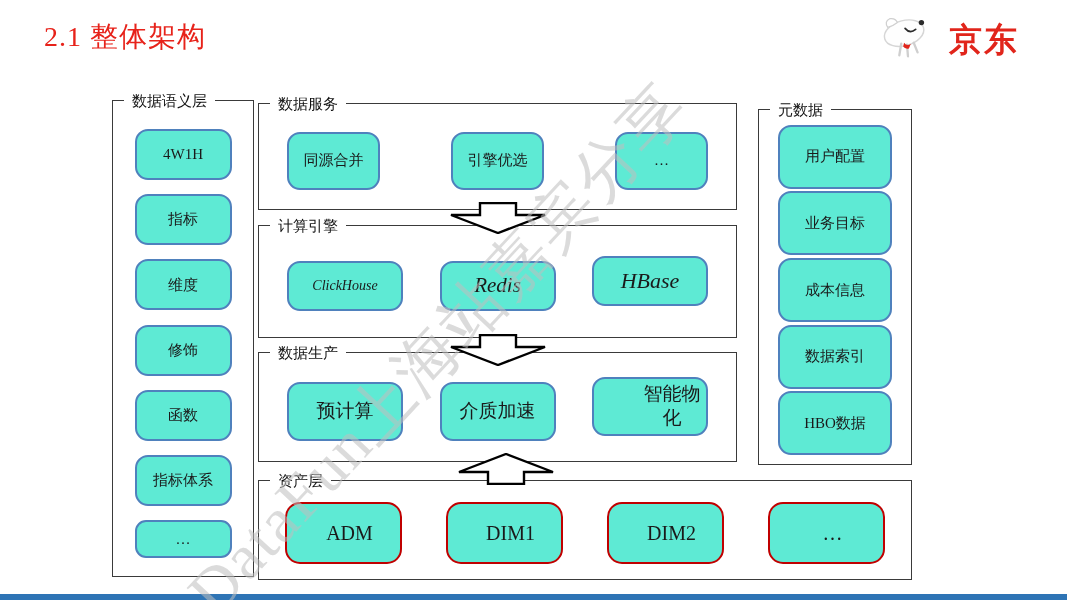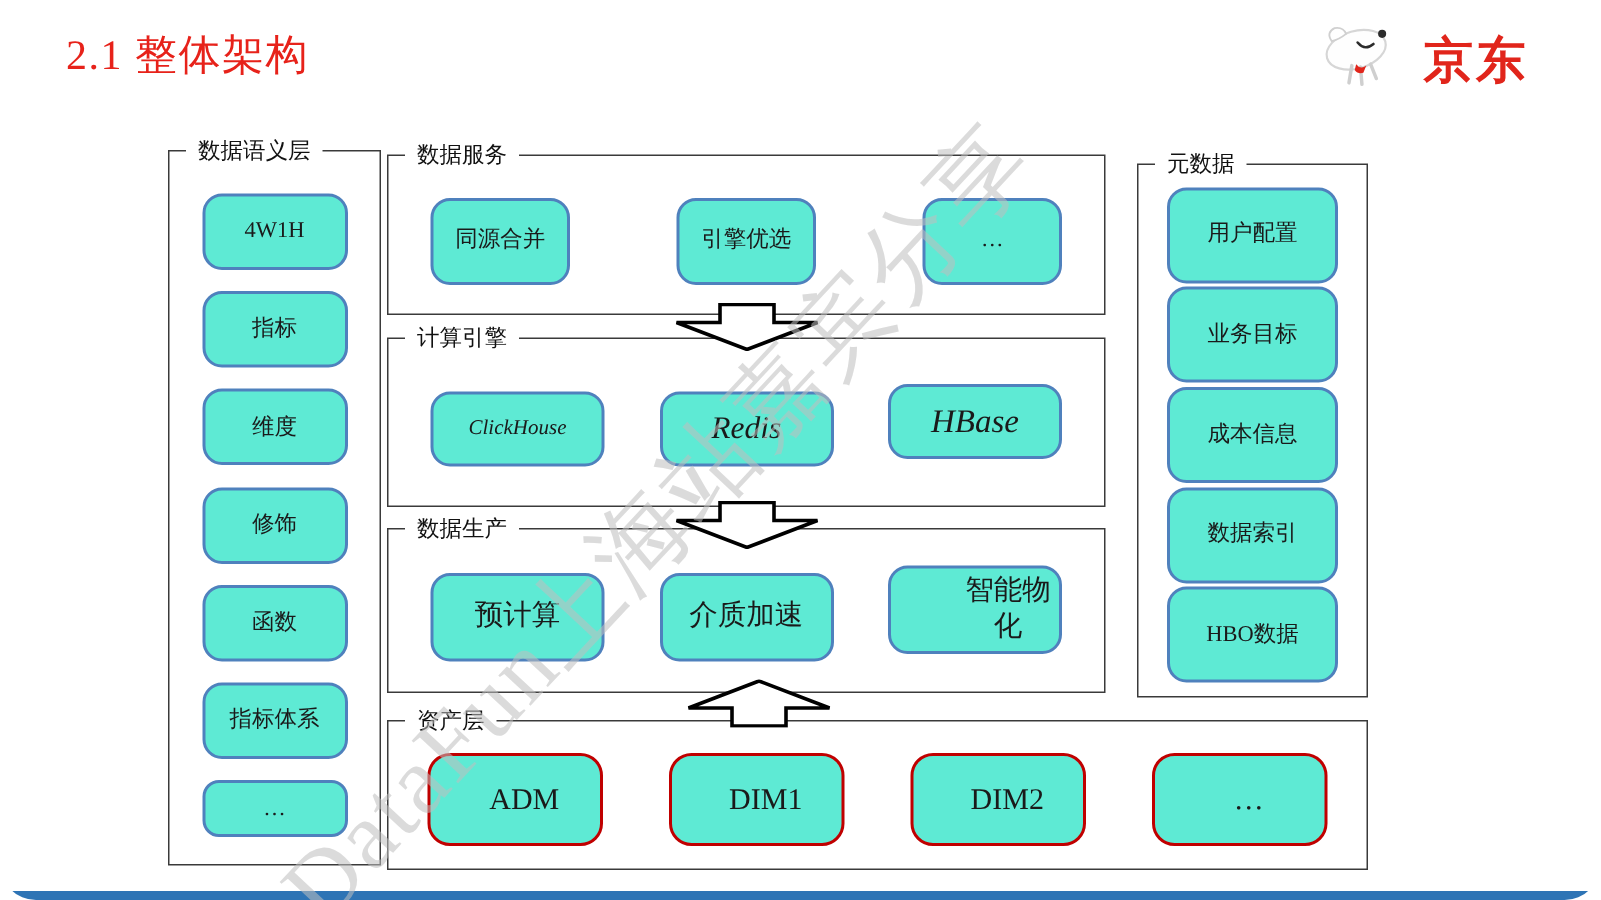--- a/index.html
+++ b/index.html
@@ -1,18 +1,18 @@
 <!DOCTYPE html>
 <html><head>
 <meta charset="utf-8">
 <style>
   html,body{margin:0;padding:0;background:#fff;}
   .canvas{
     position:relative;width:1067px;height:600px;background:#fff;overflow:hidden;
-    font-family:"Liberation Serif","DejaVu Serif",serif;color:#1a1a1a;border-radius:24px;
+    font-family:"Liberation Serif","DejaVu Serif",serif;color:#1a1a1a;
   }
   .page-title{
     position:absolute;left:44px;top:18px;font-size:28px;color:#e7221a;
     letter-spacing:1px;white-space:nowrap;
   }
   
   .brand{position:absolute;right:48px;top:12px;display:flex;align-items:center;gap:13px;}
   .brand .wordmark{
     font-family:"Liberation Sans","DejaVu Sans",sans-serif;font-weight:bold;
     font-size:33px;color:#e1251b;letter-spacing:2px;line-height:1;

